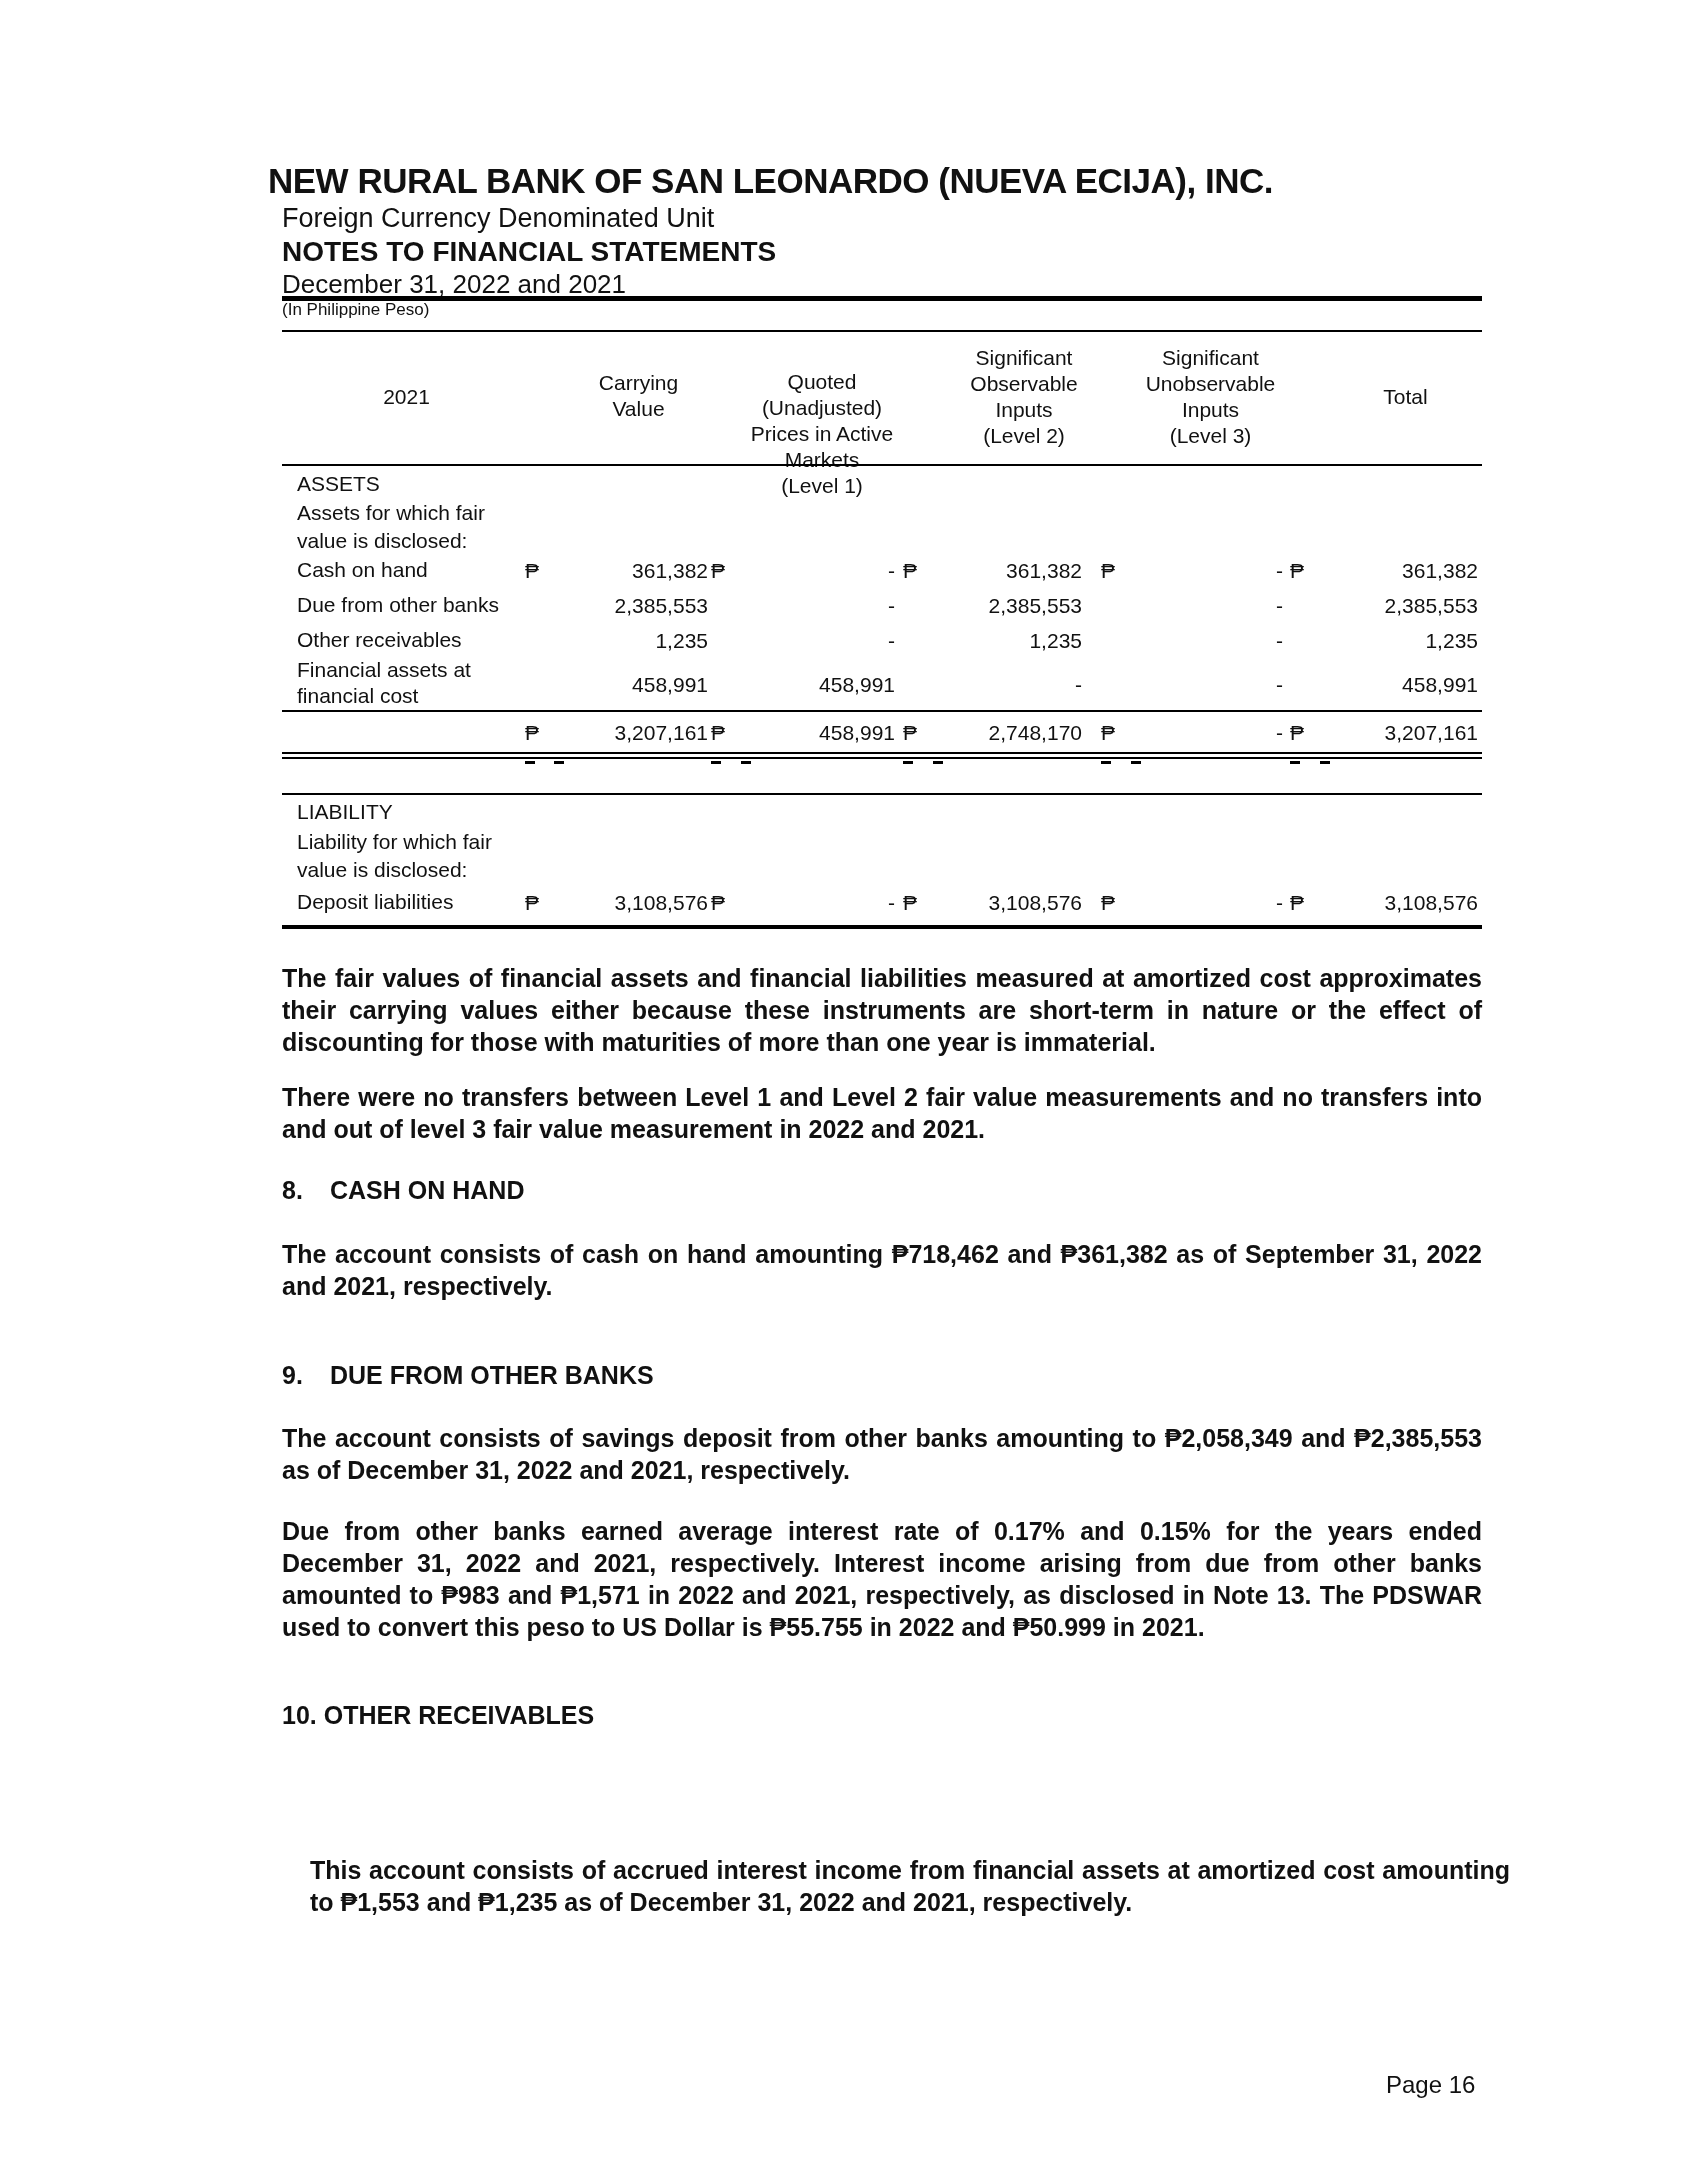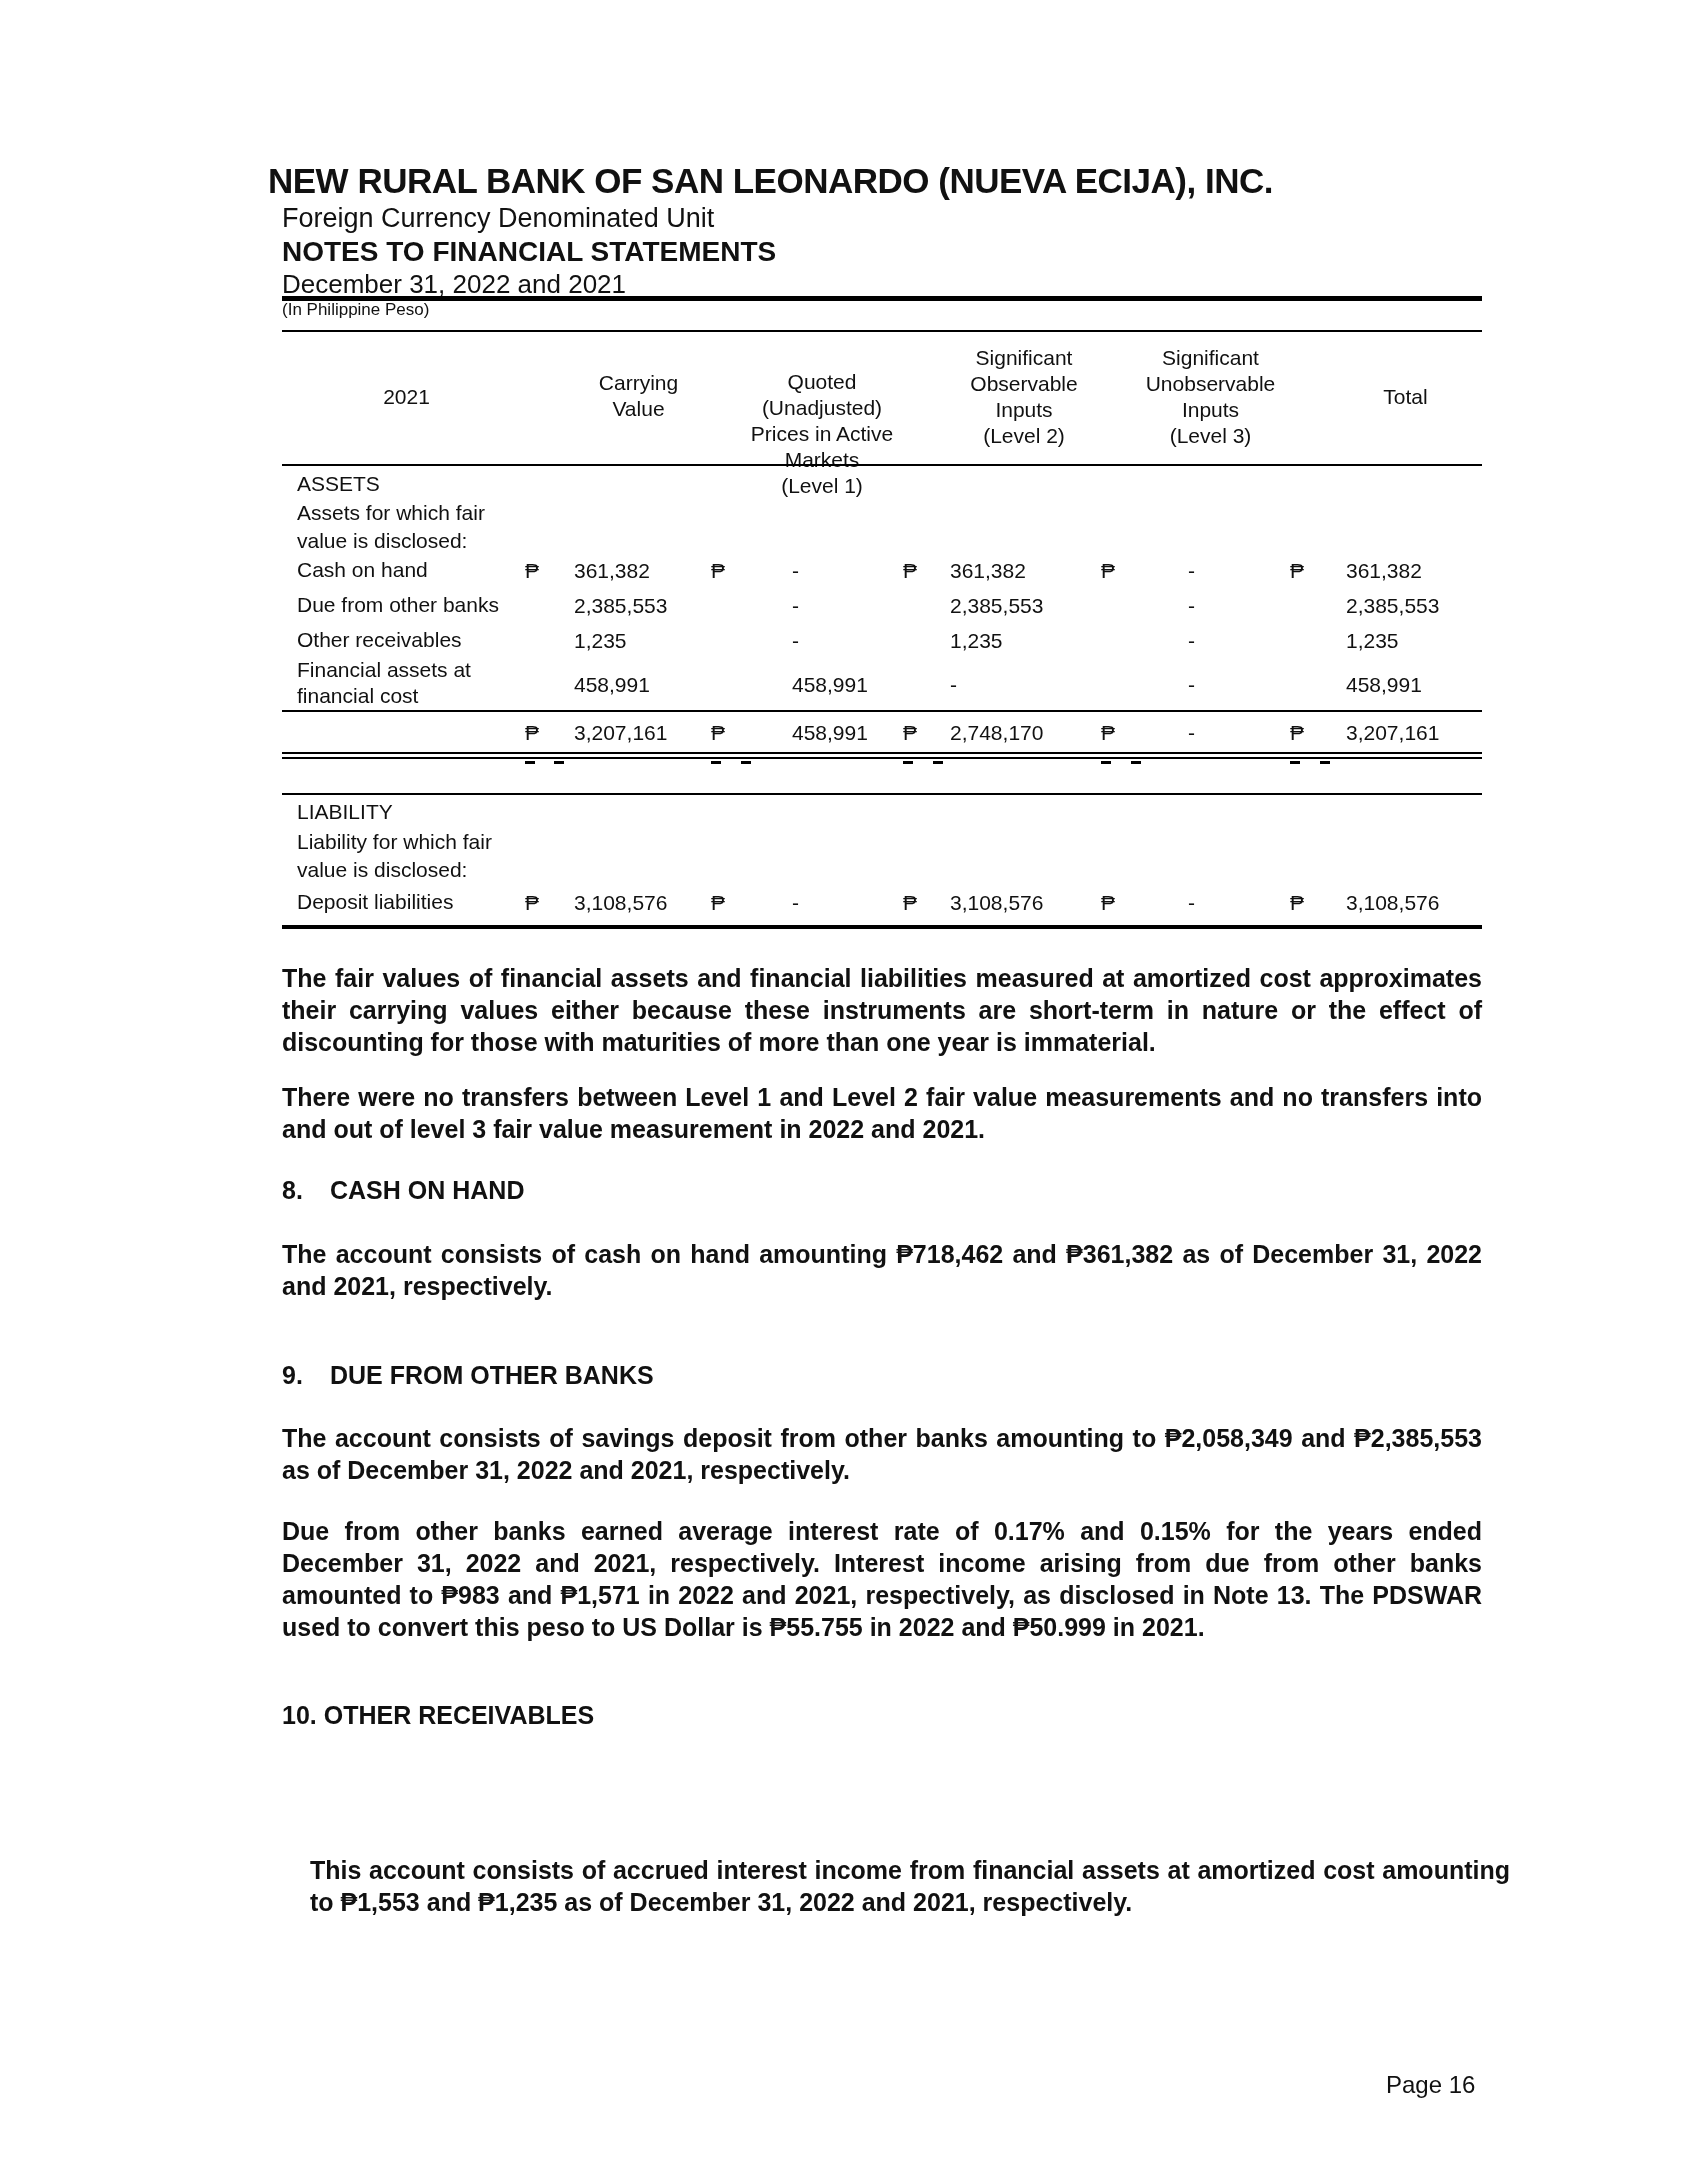--- a/index.html
+++ b/index.html
@@ -8,21 +8,21 @@
   .h-title { left:268px; top:161px; font-size:35px; font-weight:bold; letter-spacing:-0.5px; white-space:nowrap; }
   .h-sub { left:282px; top:203px; font-size:27px; white-space:nowrap; }
   .h-notes { left:282px; top:236px; font-size:28px; font-weight:bold; white-space:nowrap; }
   .h-date { left:282px; top:269px; font-size:26px; white-space:nowrap; }
   .h-unit { left:282px; top:300px; font-size:17px; white-space:nowrap; }
   .rule-thick { left:282px; width:1200px; height:5px; background:#000; }
   .rule { left:282px; width:1200px; height:4px; background:#000; }
   .rule-thin { left:282px; width:1200px; height:2px; background:#000; }
   .th { font-size:21px; text-align:center; line-height:26px; white-space:nowrap; }
   .cell { font-size:21px; white-space:nowrap; line-height:24px; }
-  .num { }
+  .num { text-align:right; }
   .lbl { left:297px; font-size:21px; line-height:28px; white-space:nowrap; }
   .para { left:282px; width:1200px; font-size:25px; line-height:32px; text-align:justify;font-weight:bold; }
   .sec { left:282px; font-size:25px; font-weight:bold; white-space:nowrap; }
   .sec .n { display:inline-block; width:48px; }
   .page-no { left:1386px; top:2071px; font-size:24px; }
   .tick { position:absolute; height:3px; width:10px; background:#000; }
 </style>
 </head>
 <body>
 
@@ -167,21 +167,21 @@
 
   <div class="abs rule" style="top:925px;"></div>
 </div>
 
 <div class="abs para" style="top:962px;">The fair values of financial assets and financial liabilities measured at amortized cost approximates their carrying values either because these instruments are short-term in nature or the effect of discounting for those with maturities of more than one year is immaterial.</div>
 <div class="abs para" style="top:1081px;">There were no transfers between Level 1 and Level 2 fair value measurements and no transfers into and out of level 3 fair value measurement in 2022 and 2021.</div>
 
 <div class="abs sec" style="top:1176px;">
   <span class="n">8.</span><span>CASH ON HAND</span>
 </div>
-<div class="abs para" style="top:1238px;">The account consists of cash on hand amounting ₱718,462 and ₱361,382 as of December 31, 2022 and 2021, respectively.</div>
+<div class="abs para" style="top:1238px;">The account consists of cash on hand amounting ₱718,462 and ₱361,382 as of September 31, 2022 and 2021, respectively.</div>
 
 <div class="abs sec" style="top:1361px;">
   <span class="n">9.</span><span>DUE FROM OTHER BANKS</span>
 </div>
 <div class="abs para" style="top:1422px;">The account consists of savings deposit from other banks amounting to ₱2,058,349 and ₱2,385,553 as of December 31, 2022 and 2021, respectively.</div>
 <div class="abs para" style="top:1515px;">Due from other banks earned average interest rate of 0.17% and 0.15% for the years ended December 31, 2022 and 2021, respectively. Interest income arising from due from other banks amounted to ₱983 and ₱1,571 in 2022 and 2021, respectively, as disclosed in Note 13. The PDSWAR used to convert this peso to US Dollar is ₱55.755 in 2022 and ₱50.999 in 2021.</div>
 
 <div class="abs sec" style="top:1701px;">
   <span>10.</span> <span>OTHER RECEIVABLES</span>
 </div>

